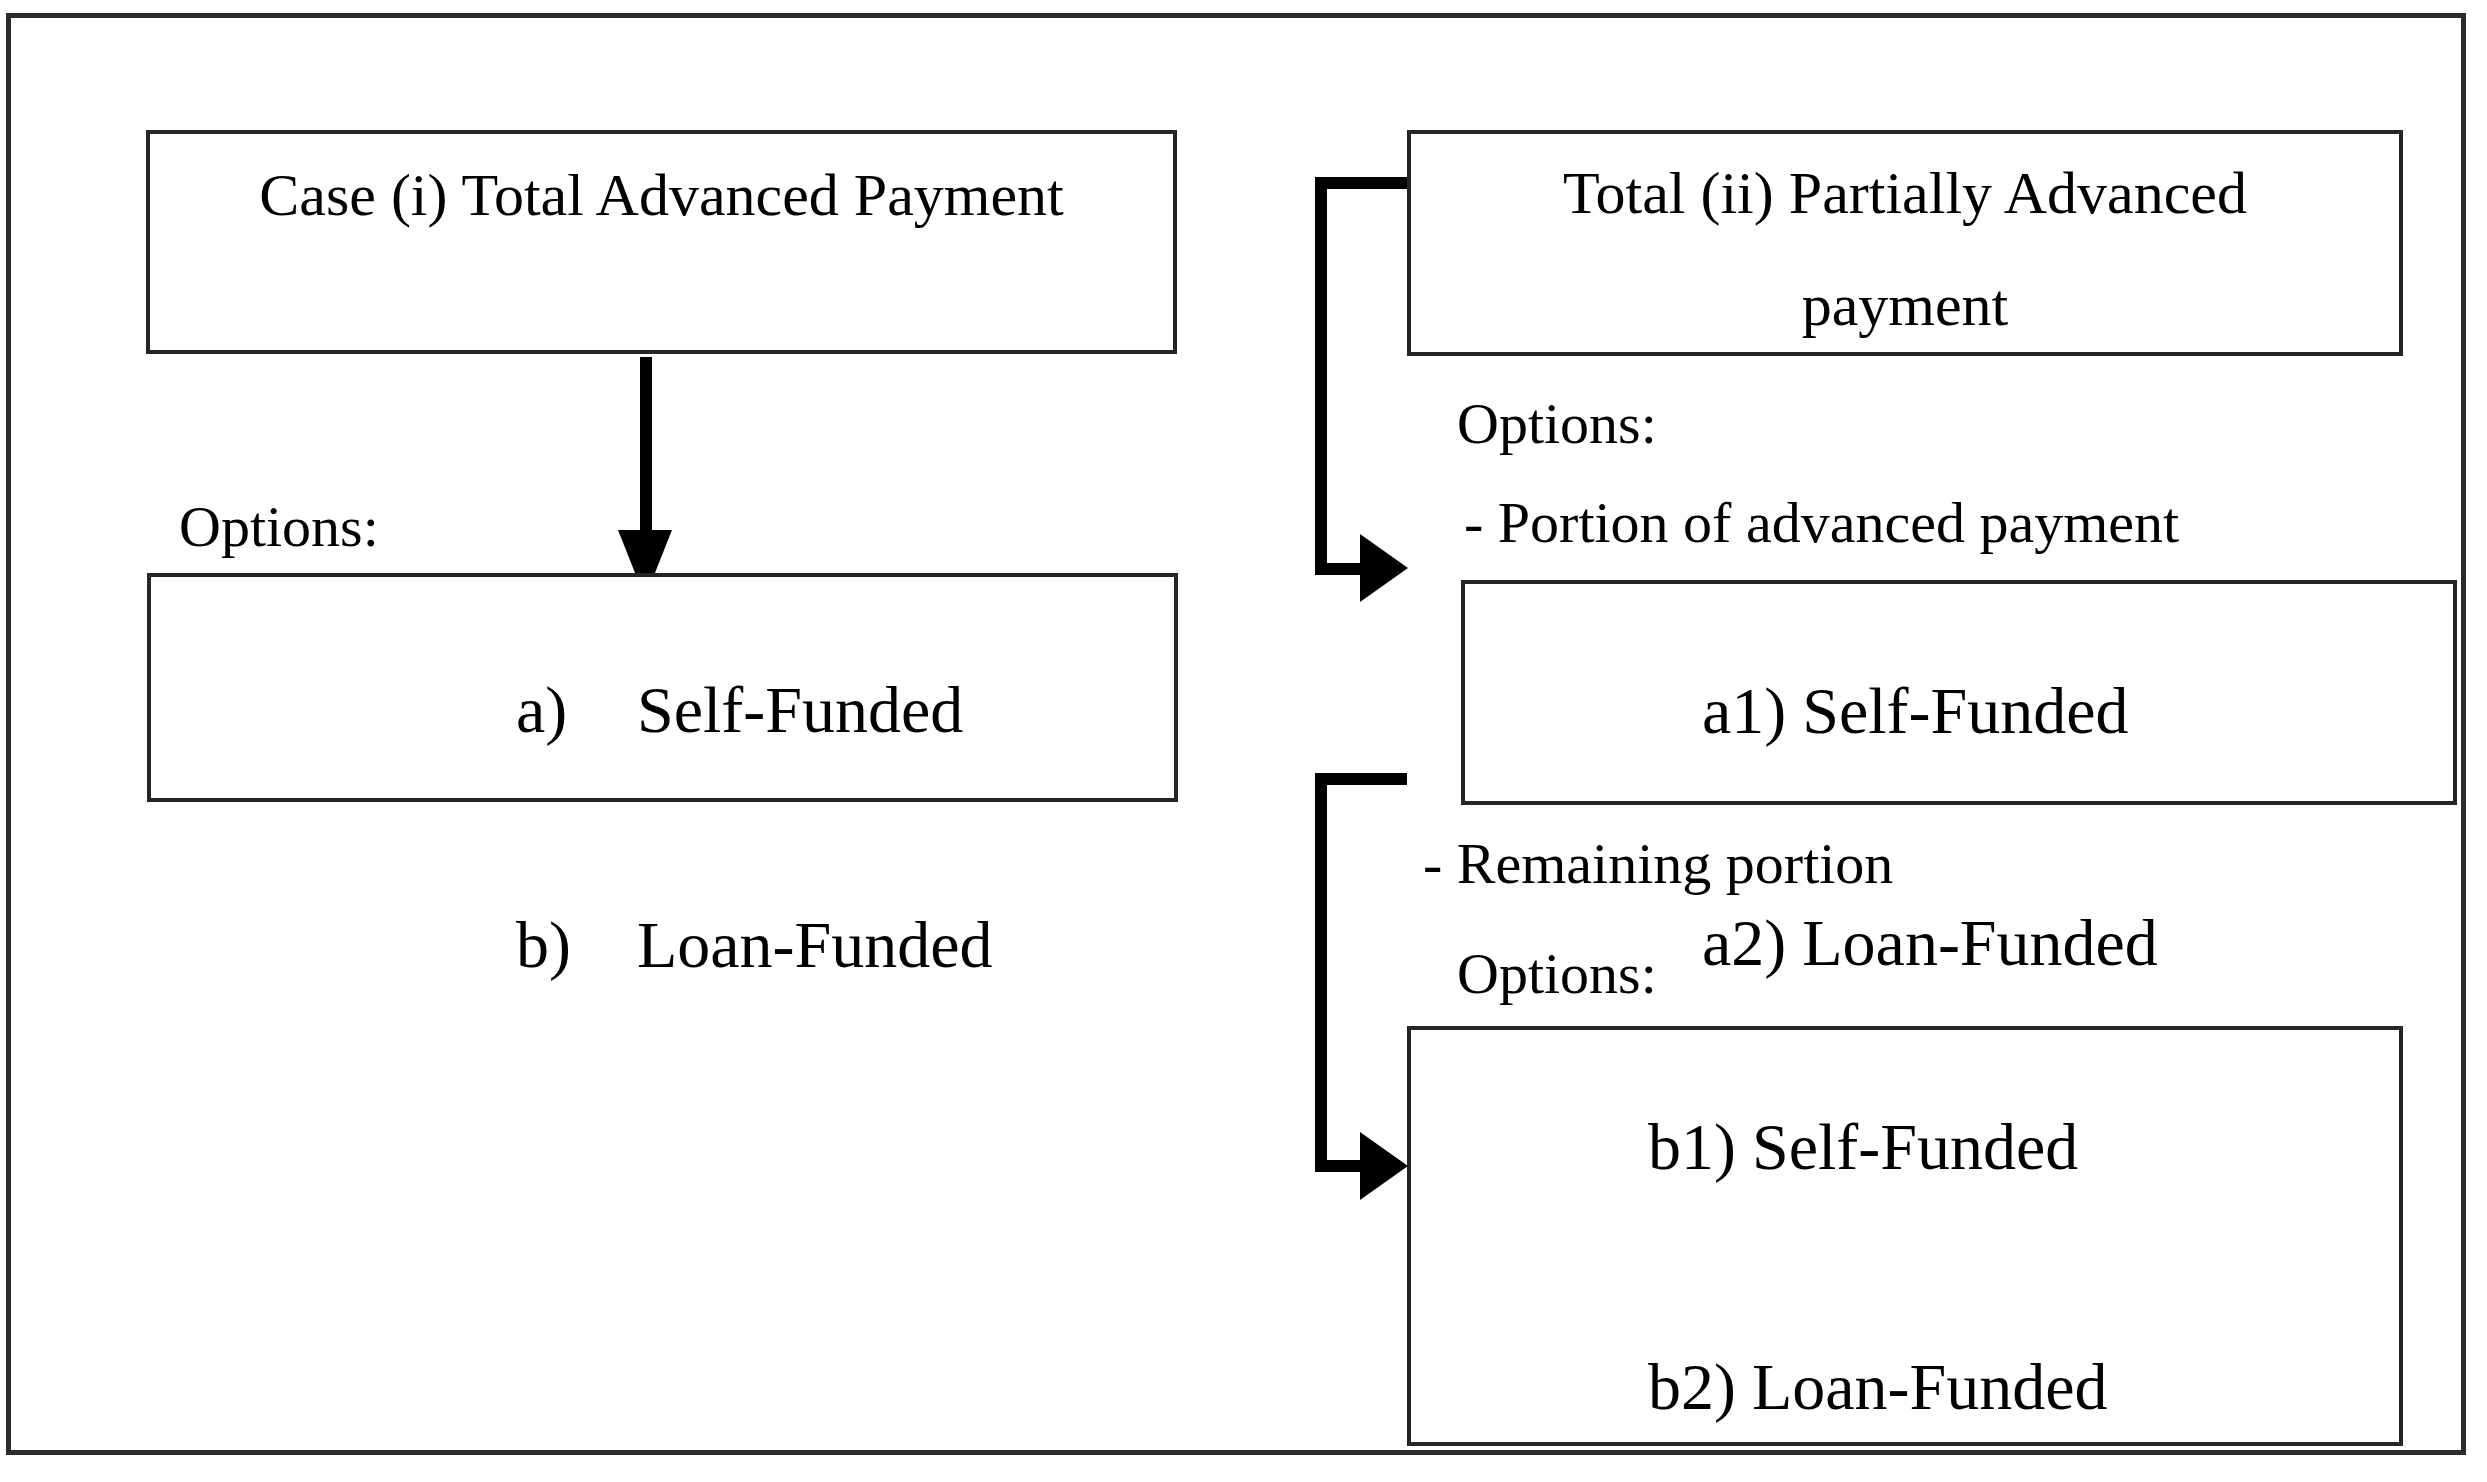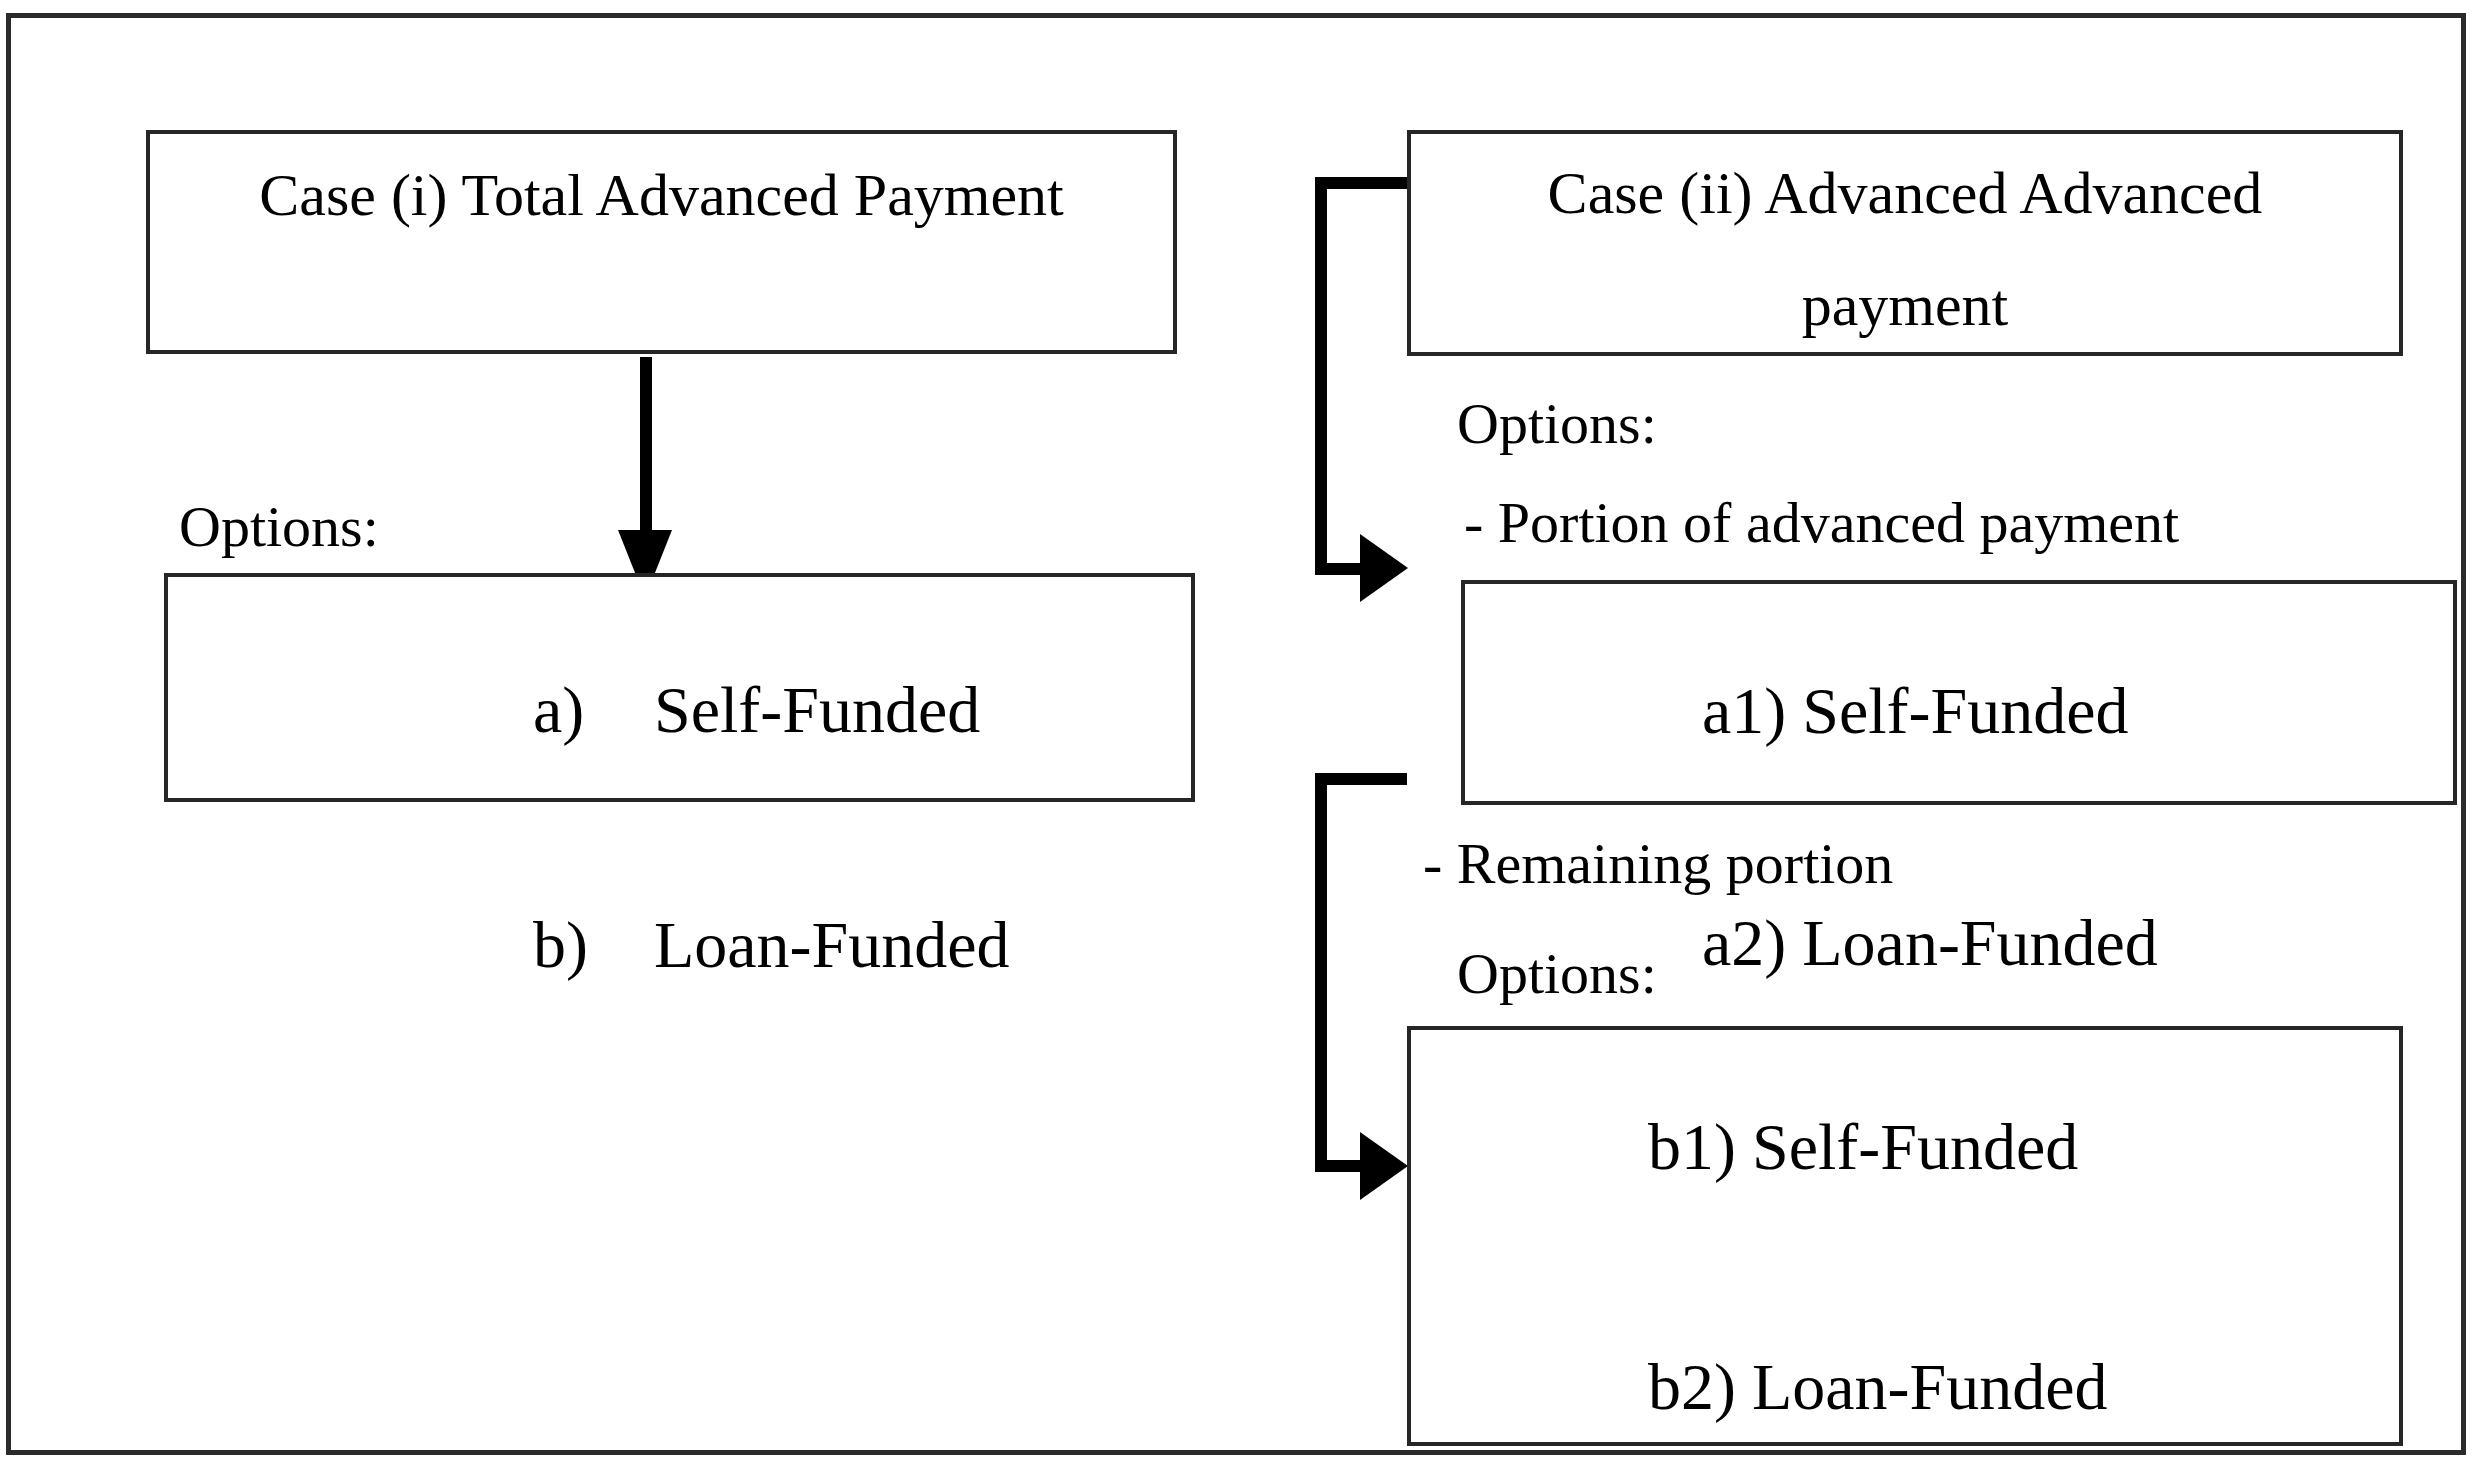--- a/index.html
+++ b/index.html
@@ -25,21 +25,21 @@
     border: 5.6px solid #2b2b2b;
     box-sizing: border-box;
   }
   .box {
     position: absolute;
     border: 4px solid #262626;
     box-sizing: border-box;
     background: #ffffff;
   }
   #box-l1 { left: 146px; top: 130px; width: 1031px; height: 224px; }
-  #box-l2 { left: 164px; top: 573px; width: 1031px; height: 229px; }
+  #box-l2 { left: 147px; top: 573px; width: 1031px; height: 229px; }
   #box-r1 { left: 1407px; top: 130px; width: 996px; height: 226px; }
   #box-r2 { left: 1461px; top: 580px; width: 996px; height: 225px; }
   #box-r3 { left: 1407px; top: 1026px; width: 996px; height: 420px; }
 
   .title-line {
     font-size: 60px;
     line-height: 76px;
     text-align: center;
     margin: 0;
   }
@@ -136,21 +136,21 @@
     <div class="opt-row">
       <span class="marker">a)</span><span>Self-Funded</span>
     </div>
     <div class="opt-row">
       <span class="marker">b)</span><span>Loan-Funded</span>
     </div>
   </div>
 
   <div class="box" id="box-r1">
     <div class="title-wrap">
-      <p class="title-line">Case (ii) Advanced Advanced</p>
+      <p class="title-line">Total (ii) Partially Advanced</p>
       <p class="title-line">payment</p>
     </div>
   </div>
 
   <div class="seg" id="e1-stub"></div>
   <div class="seg" id="e1-vert"></div>
   <div class="seg" id="e1-foot"></div>
   <div id="e1-head"></div>
 
   <div class="floating-label" id="options-right-1">Options:</div>

